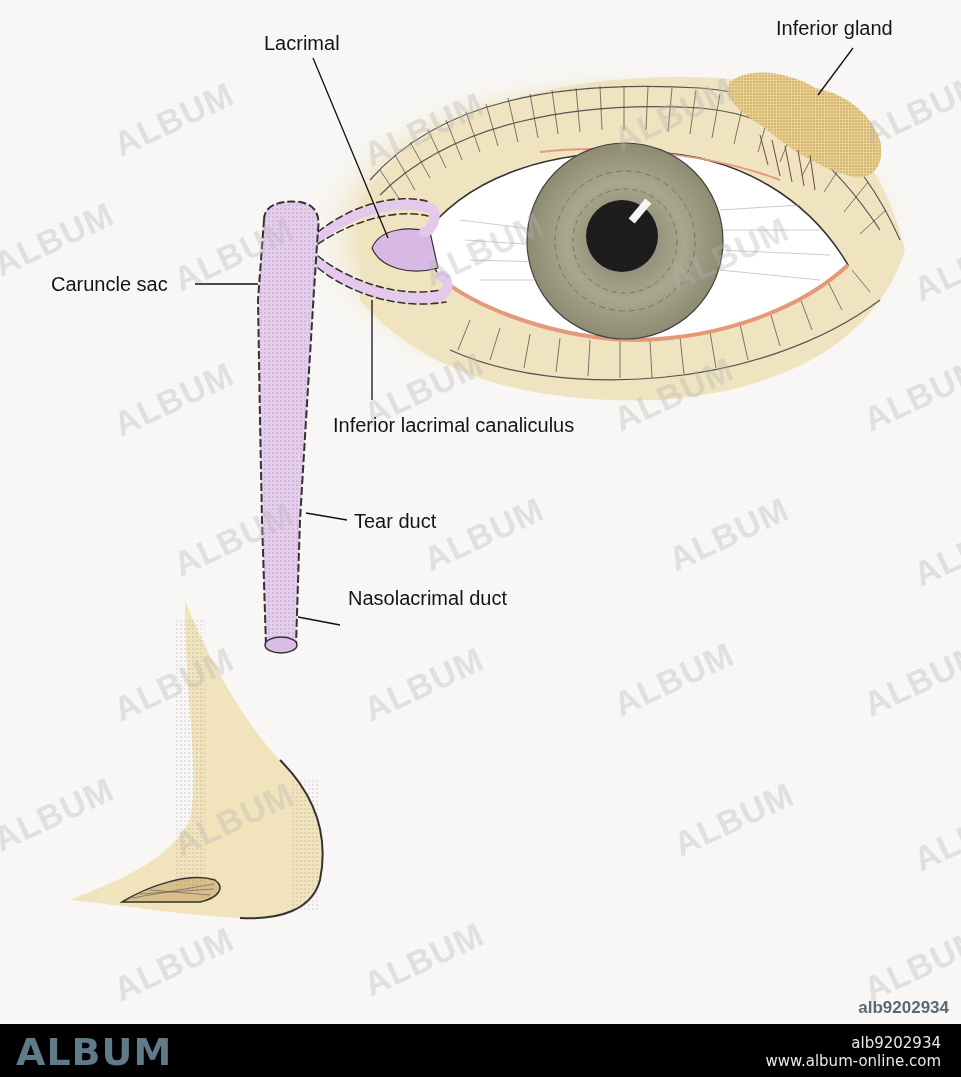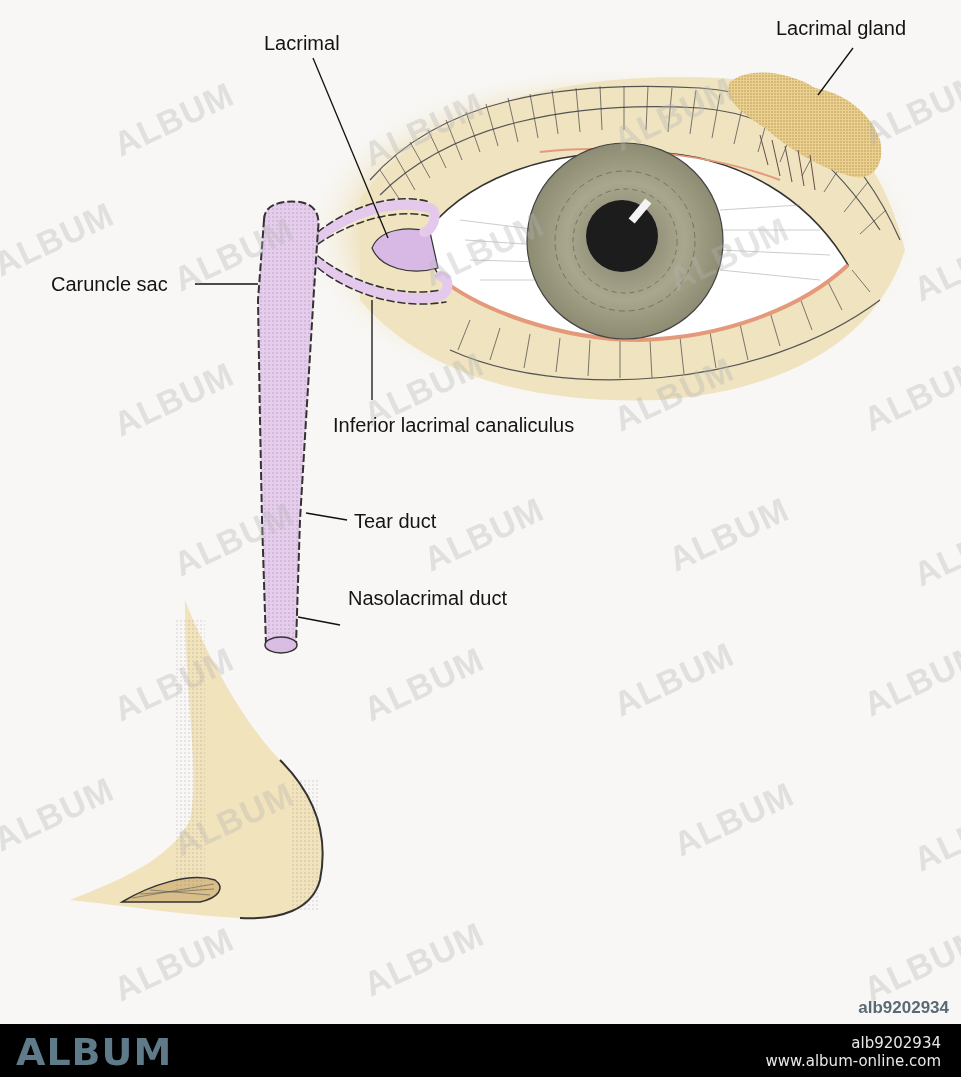--- a/index.html
+++ b/index.html
@@ -191,21 +191,21 @@
   <div class="wm" style="left:860px;top:660px;">ALBUM</div>
   <div class="wm" style="left:-10px;top:795px;">ALBUM</div>
   <div class="wm" style="left:170px;top:800px;">ALBUM</div>
   <div class="wm" style="left:670px;top:800px;">ALBUM</div>
   <div class="wm" style="left:910px;top:815px;">ALBUM</div>
   <div class="wm" style="left:110px;top:945px;">ALBUM</div>
   <div class="wm" style="left:360px;top:940px;">ALBUM</div>
   <div class="wm" style="left:860px;top:945px;">ALBUM</div>
 
   <div class="label" style="left:264px;top:33px;">Lacrimal</div>
-  <div class="label" style="left:776px;top:18px;">Lacrimal gland</div>
+  <div class="label" style="left:776px;top:18px;">Inferior gland</div>
   <div class="label" style="left:51px;top:274px;">Caruncle sac</div>
   <div class="label" style="left:333px;top:415px;">Inferior lacrimal canaliculus</div>
   <div class="label" style="left:354px;top:511px;">Tear duct</div>
   <div class="label" style="left:348px;top:588px;">Nasolacrimal duct</div>
 
   <div class="imgid">alb9202934</div>
 </div>
 
 <div id="footer">
   <div class="brand">ALBUM</div>

